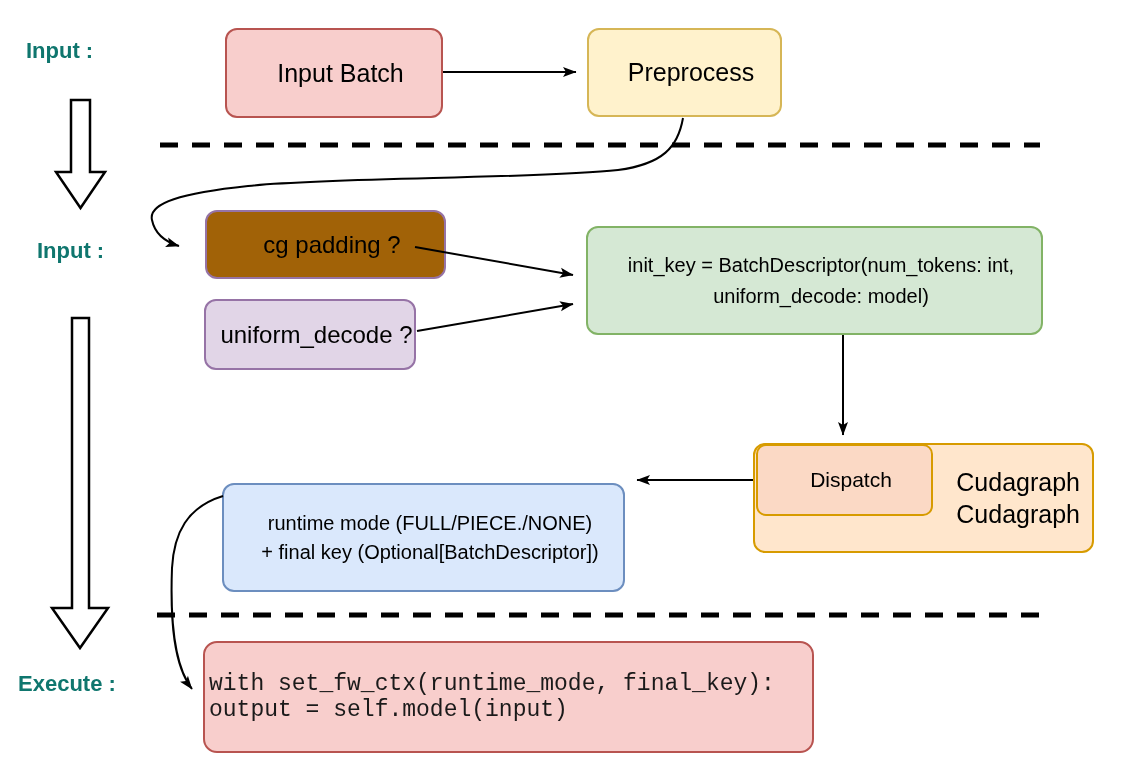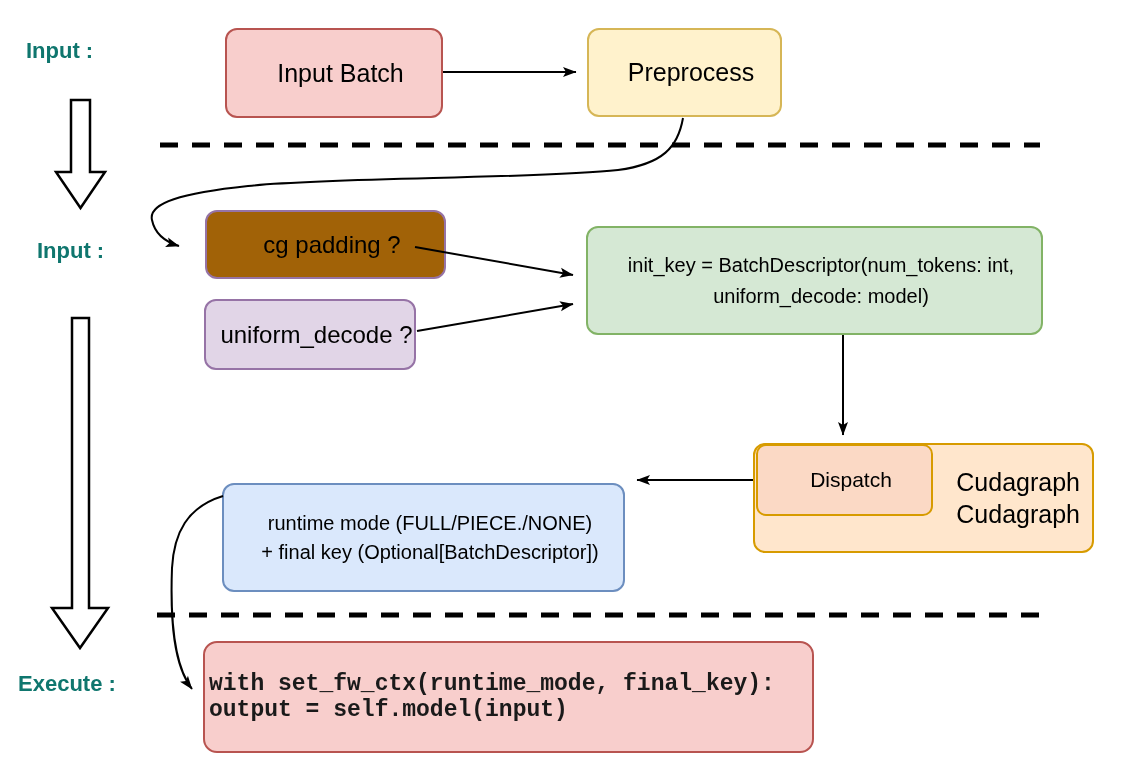--- a/index.html
+++ b/index.html
@@ -46,21 +46,20 @@
   }
   .box span { white-space: nowrap; }
   .box.inner-box { z-index: 2; border-radius: 10px; }
   .code-box {
     align-items: flex-start;
     font-family: "Liberation Mono", monospace;
     color: #1a1a1a;
     line-height: 1.14;
     padding-left: 4px;
     border-radius: 14px;
-    font-weight: bold;
   }
   .code-line { white-space: pre; }
 </style>
 </head>
 <body>
 
 <div class="canvas">
 
   <svg class="arrow-layer" viewBox="0 0 1142 770">
     <defs>

